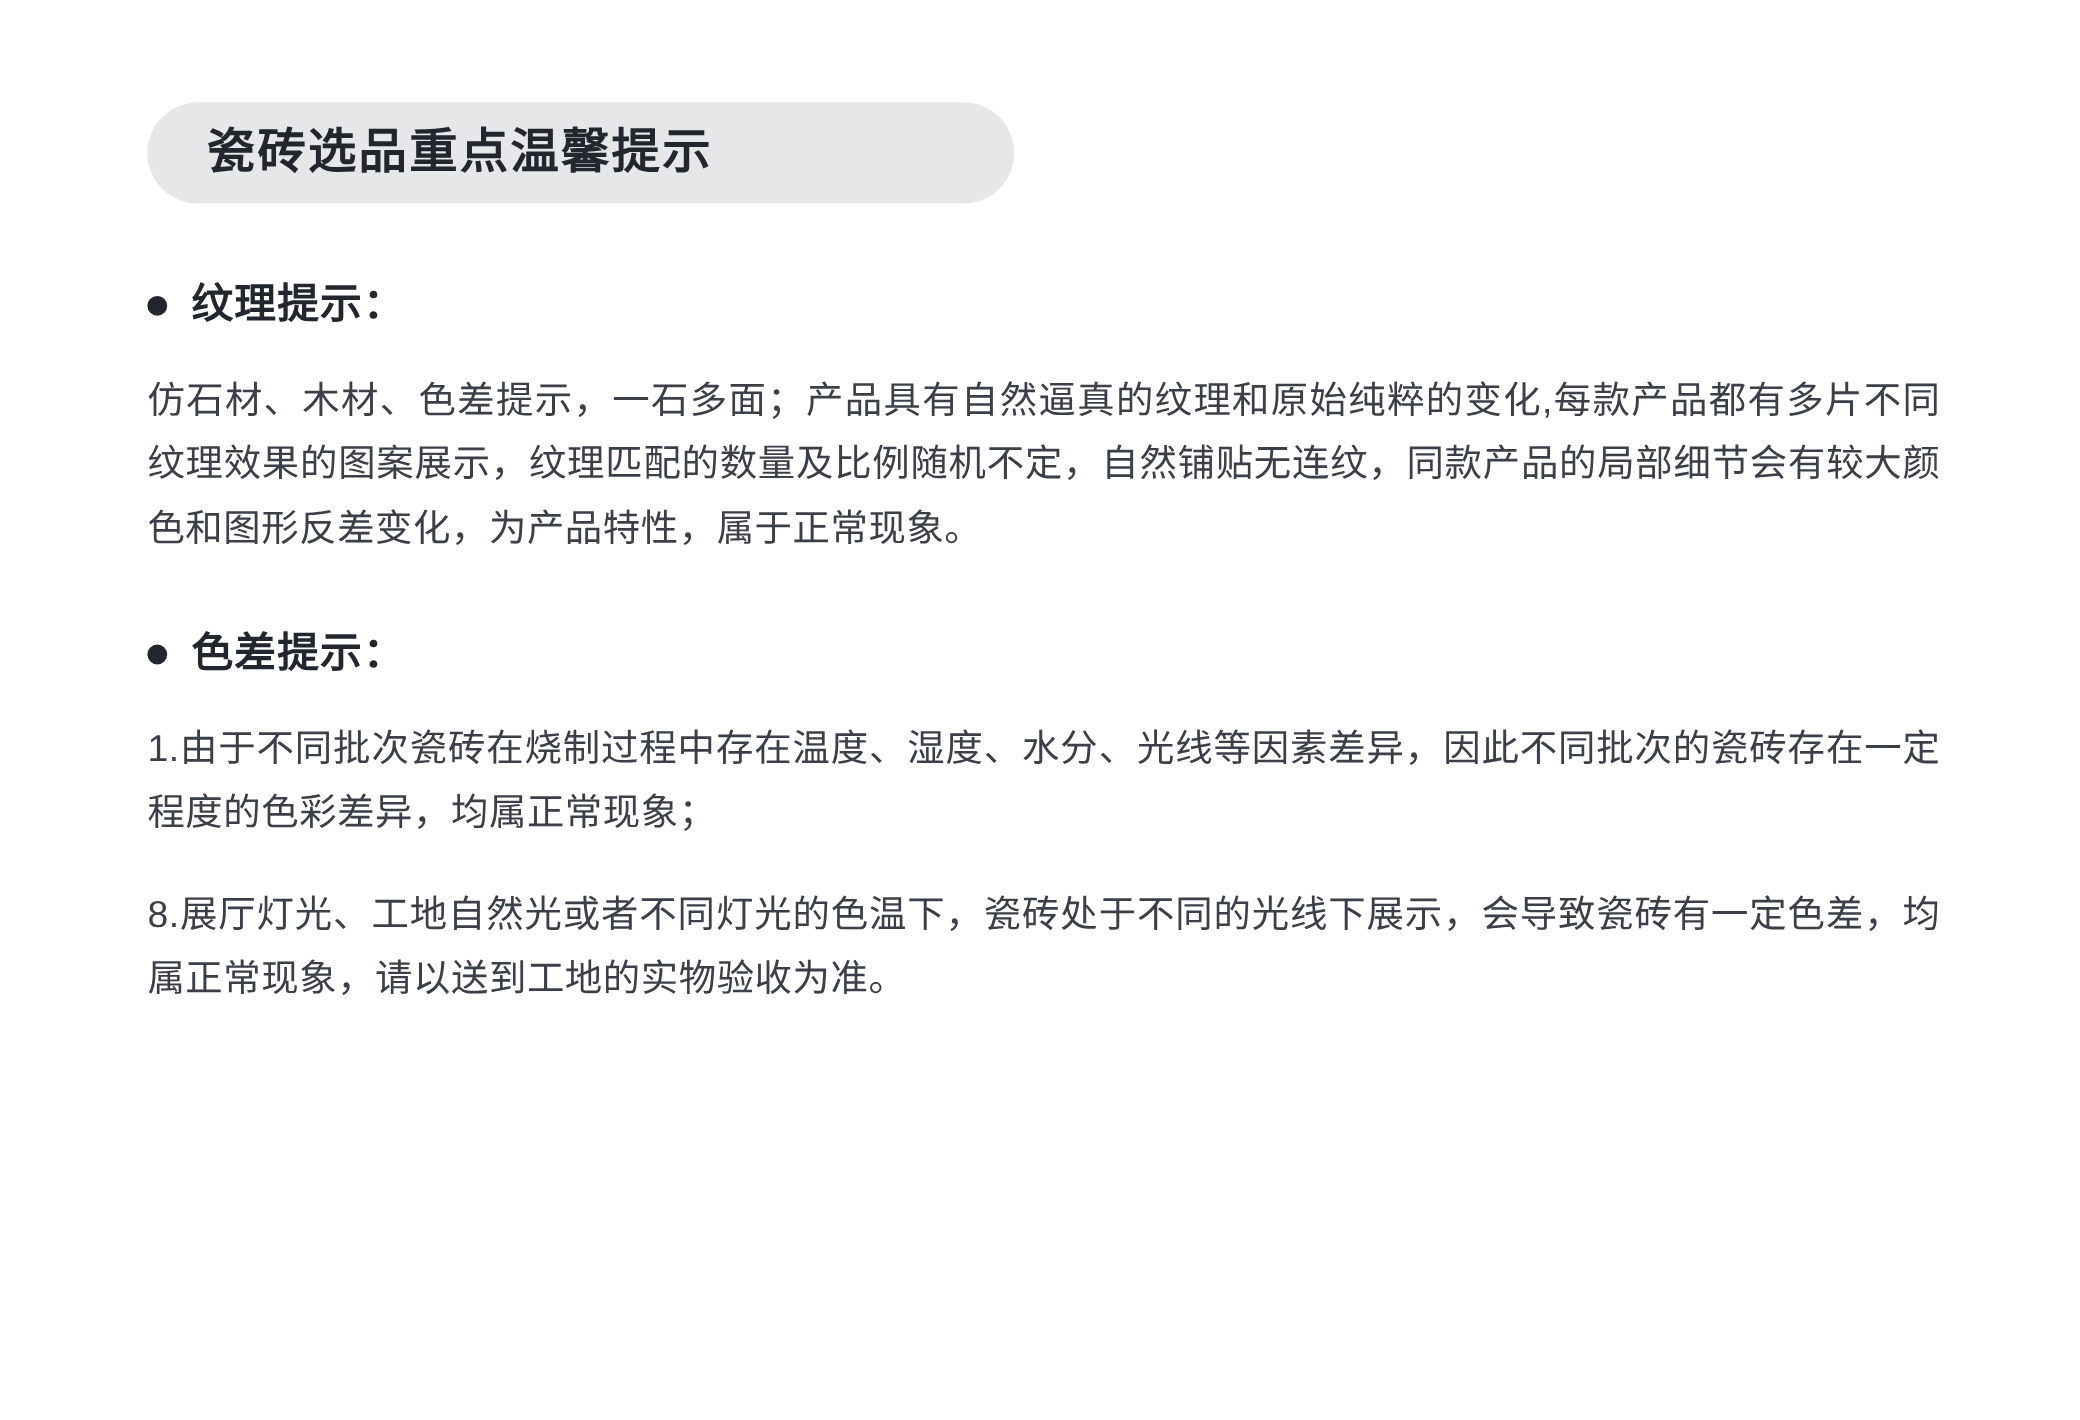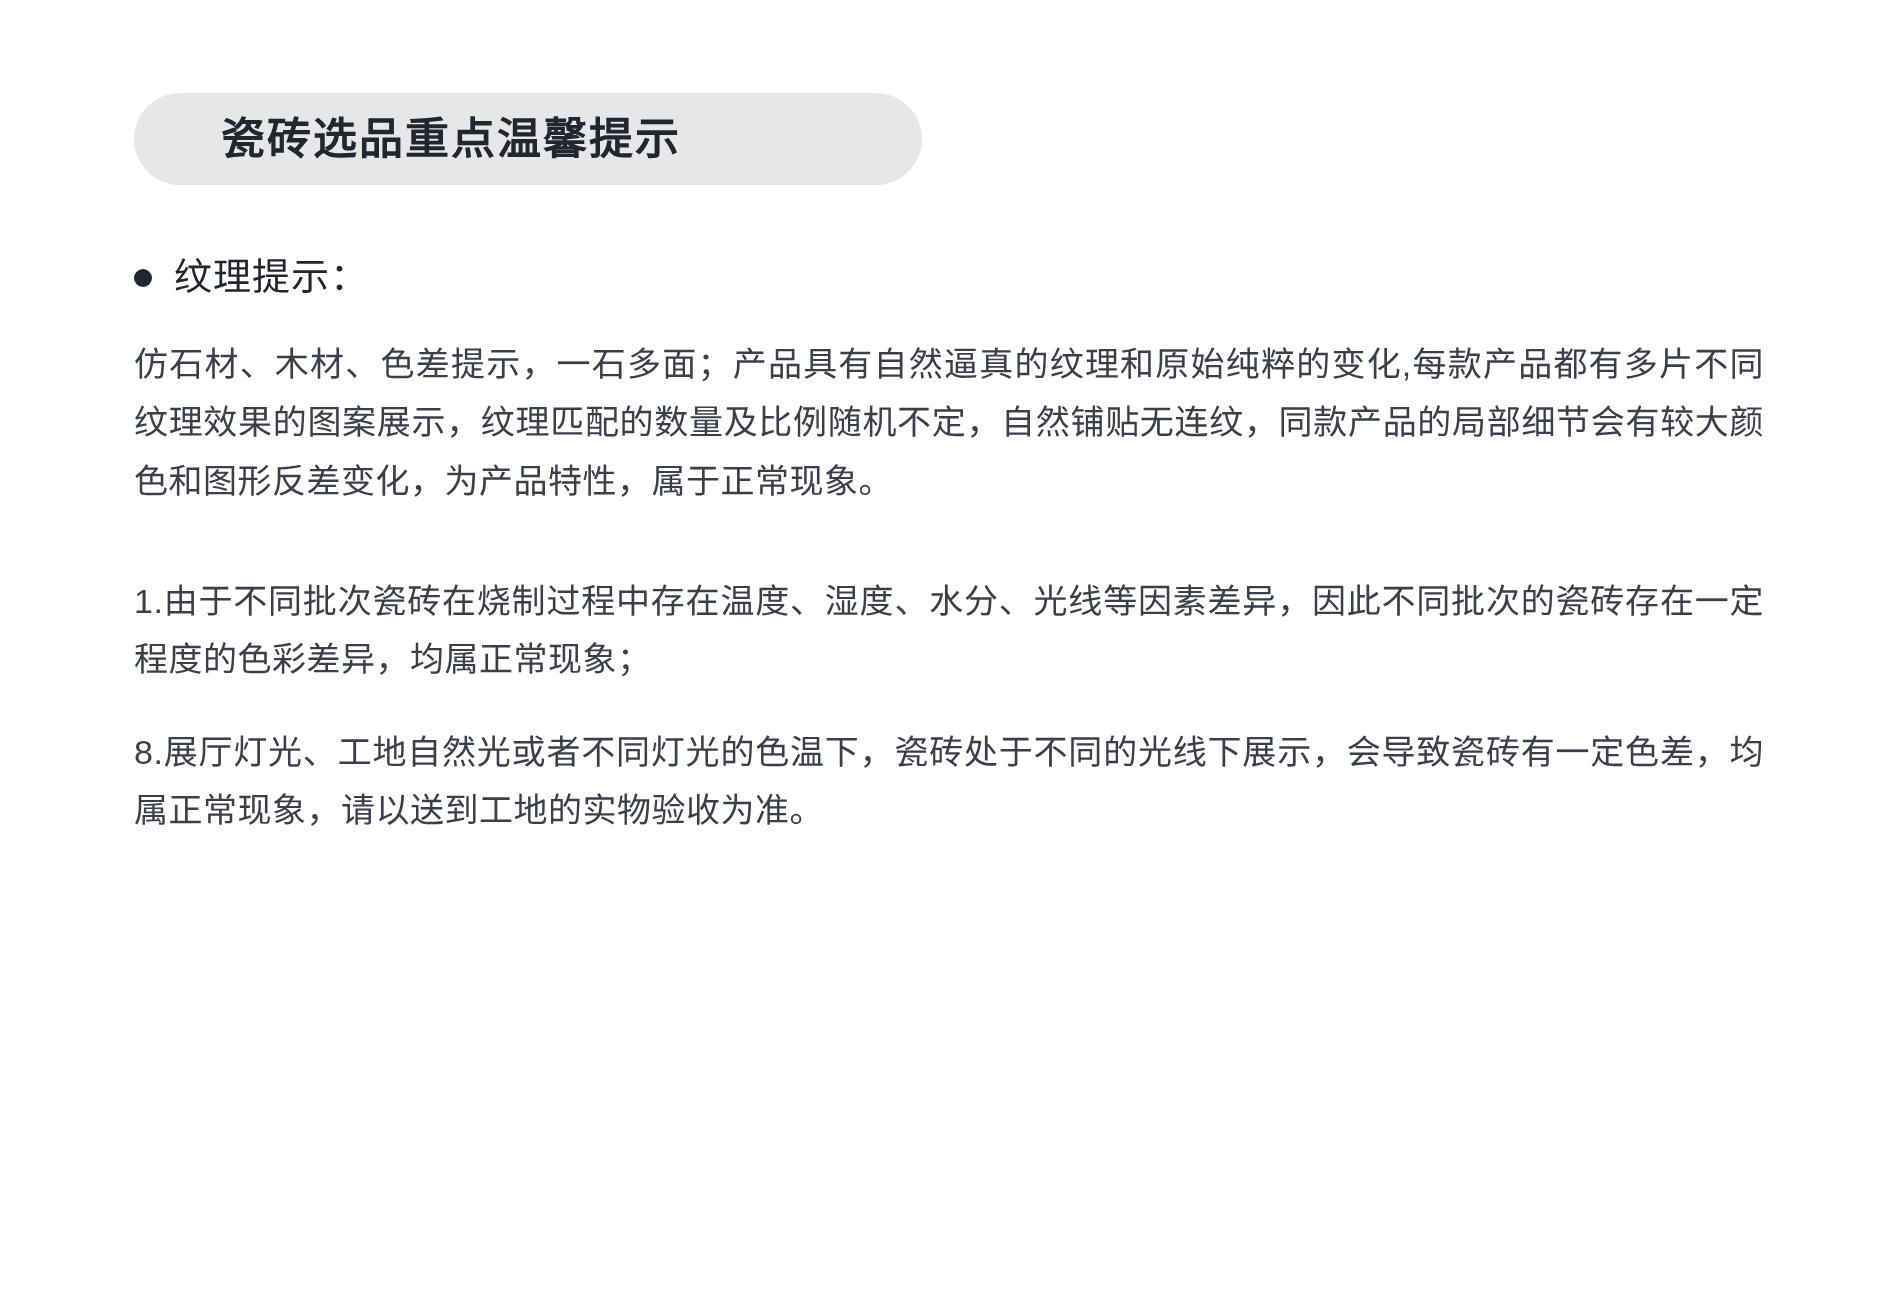--- a/index.html
+++ b/index.html
@@ -29,21 +29,21 @@
     left: 134px;
     top: 93px;
     width: 788px;
     height: 92px;
     background: #e6e7e9;
     border-radius: 46px;
     display: flex;
     align-items: center;
   }
   .title-pill .title-text {
-    margin-left: 87px;
+    margin-left: 54px;
     font-size: 44px;
     font-weight: bold;
     letter-spacing: 2px;
     color: #22262e;
     line-height: 1;
   }
   
   .content {
     position: absolute;
     left: 134px;
@@ -65,21 +65,21 @@
     width: 18px;
     height: 18px;
     border-radius: 50%;
     background: #22262e;
     display: inline-block;
     margin-right: 22px;
     flex: 0 0 auto;
   }
   .section-title {
     font-size: 38px;
-    font-weight: normal;
+    font-weight: bold;
     color: #22262e;
     letter-spacing: 1px;
     line-height: 1.2;
   }
   .para {
     font-size: 34px;
     line-height: 1.72;
     color: #3a3f49;
     letter-spacing: 0.5px;
     max-width: 1625px;
@@ -106,19 +106,23 @@
 
     <div class="section sec-texture">
       <div class="section-head">
         <span class="bullet"></span>
         <span class="section-title">纹理提示：</span>
       </div>
       <p class="para">仿石材、木材、色差提示，一石多面；产品具有自然逼真的纹理和原始纯粹的变化,每款产品都有多片不同纹理效果的图案展示，纹理匹配的数量及比例随机不定，自然铺贴无连纹，同款产品的局部细节会有较大颜色和图形反差变化，为产品特性，属于正常现象。</p>
     </div>
 
     <div class="section sec-color">
+      <div class="section-head">
+        <span class="bullet"></span>
+        <span class="section-title">色差提示：</span>
+      </div>
       <p class="para">1.由于不同批次瓷砖在烧制过程中存在温度、湿度、水分、光线等因素差异，因此不同批次的瓷砖存在一定程度的色彩差异，均属正常现象；</p>
       <p class="para">8.展厅灯光、工地自然光或者不同灯光的色温下，瓷砖处于不同的光线下展示，会导致瓷砖有一定色差，均属正常现象，请以送到工地的实物验收为准。</p>
     </div>
 
 
   </div>
 </div>
 
 </body></html>

